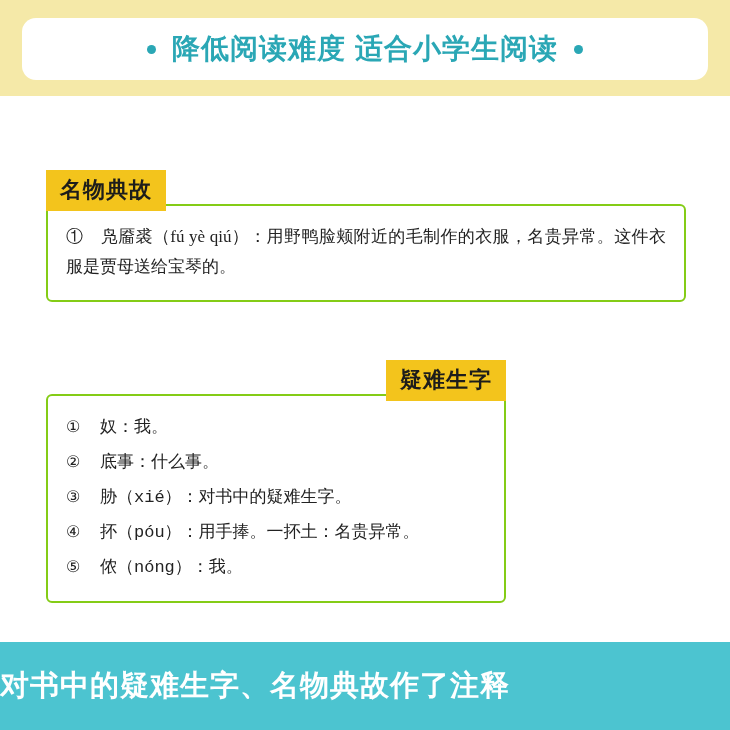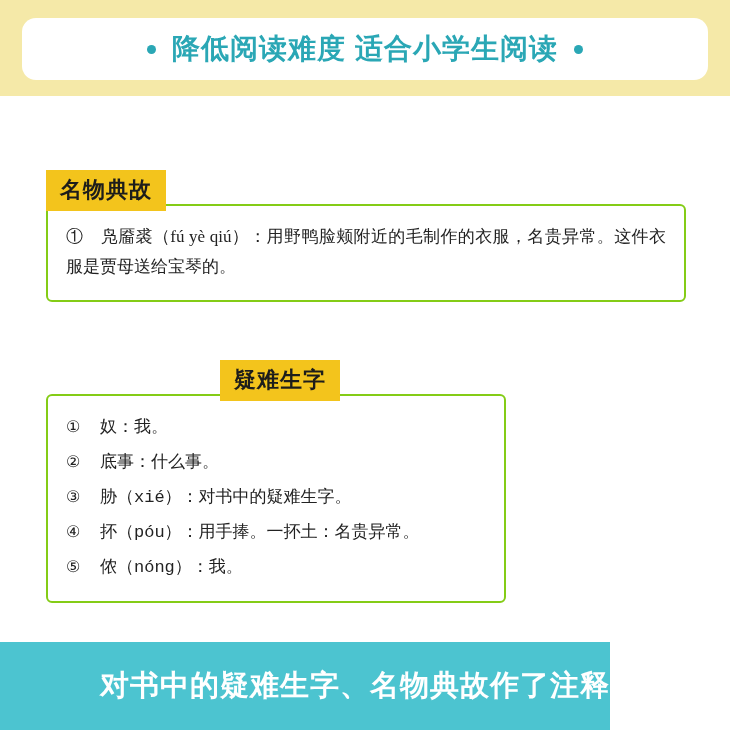--- a/index.html
+++ b/index.html
@@ -107,21 +107,21 @@
     min-height: 80px;
   }
 
   
   #sec-sz {
     left: 46px;
     top: 360px;
     width: 460px;
   }
   #sec-sz .label-row {
-    text-align: center;
+    text-align: right;
     padding-left: 8px;
     height: 38px;
   }
   #sec-sz .sec-box {
     margin-top: -4px;
     padding: 14px 18px 16px 18px;
   }
 
   .note-para {
     font-family: "Liberation Serif", serif;
@@ -154,26 +154,26 @@
   .item-text {
     flex: 1;
     font-family: Liberation Mono, monospace;
   }
 
   
   .bottom-banner {
     position: absolute;
     left: 0;
     bottom: 0;
-    width: 610px;
+    width: 730px;
     height: 88px;
     background: #4cc4d0;
     display: flex;
     align-items: center;
-    justify-content: flex-end;
+    justify-content: flex-start;
     box-sizing: border-box;
   }
   .bottom-text {
     color: #ffffff;
     font-size: 29px;
     font-weight: bold;
     letter-spacing: 1px;
     white-space: nowrap;
     font-family: "Liberation Sans", sans-serif;
   }

